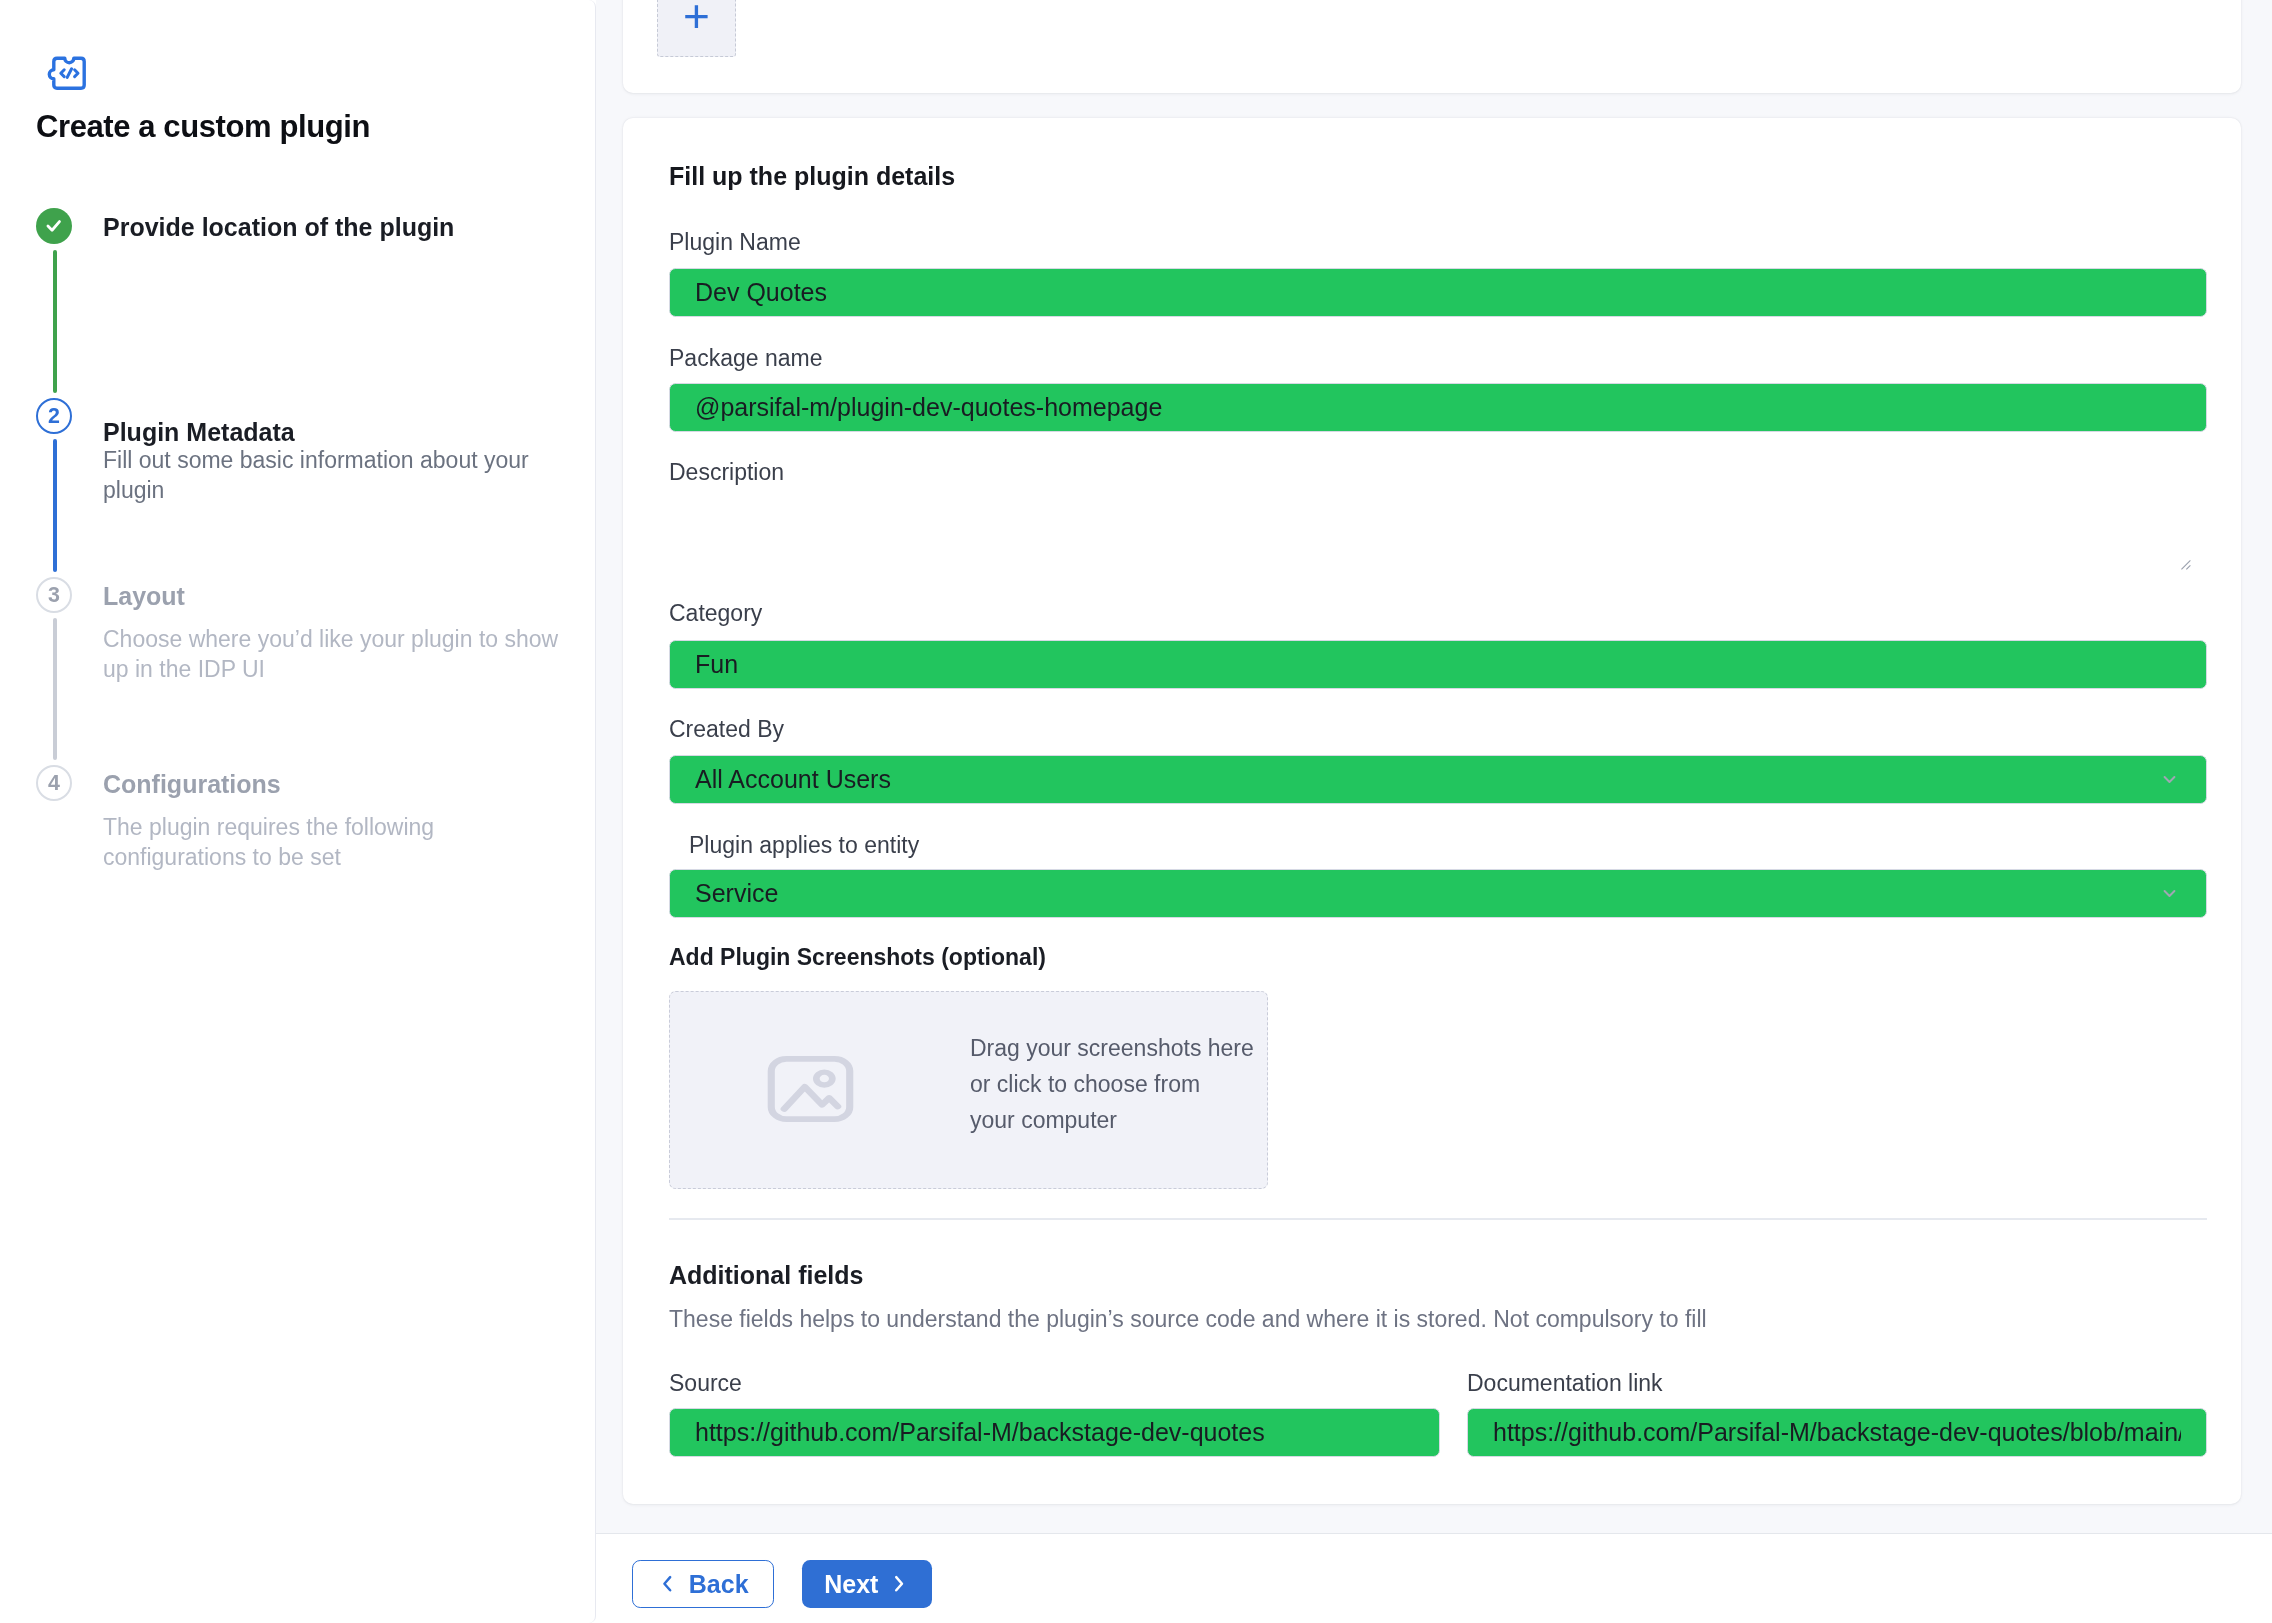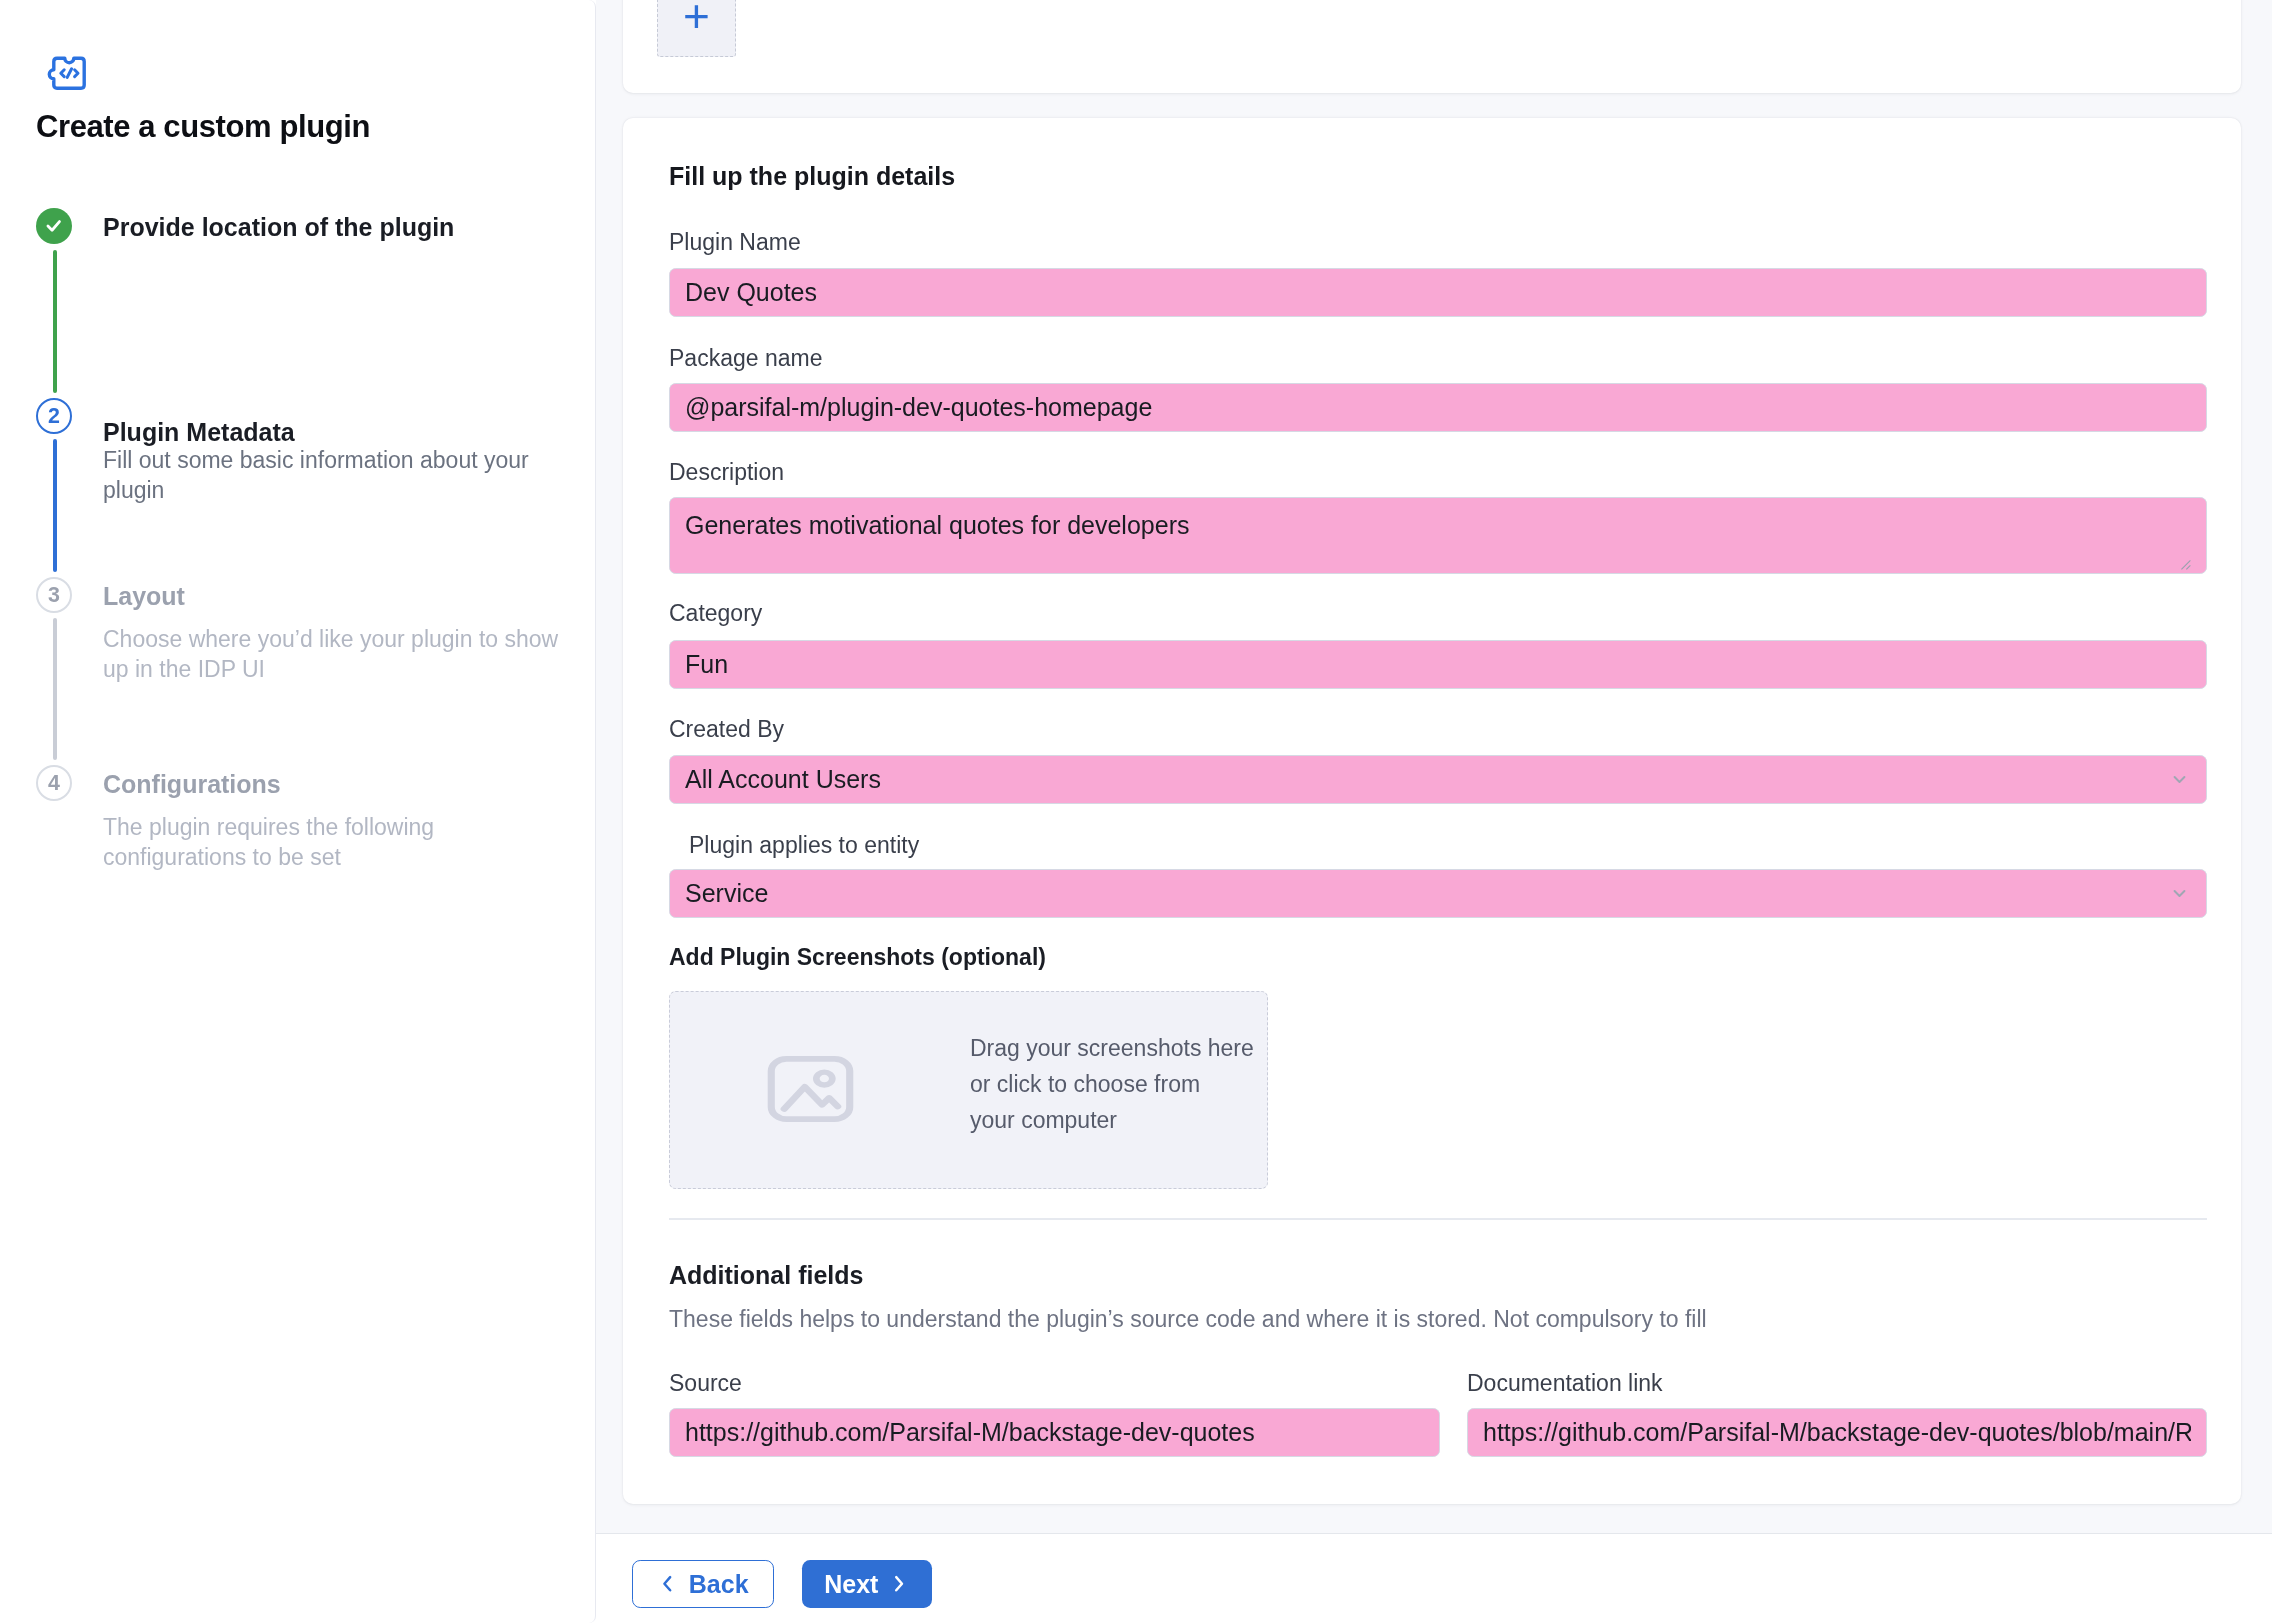--- a/index.html
+++ b/index.html
@@ -44,23 +44,23 @@
   .add-tile { position:absolute; left:34px; top:44px; width:79px; height:79px;
               background:#f0f1f7; border:1.6px dashed #c6cad6; border-radius:3.3px;
               display:flex; align-items:center; justify-content:center; }
   .plus { color:#2e6fd6; font-size:46px; font-weight:500; line-height:1; margin-top:-3.3px; }
 
   .card-form { top:118px; height:1386px; }
   .form-title { position:absolute; left:46px; top:44px; font-size:25px; font-weight:700; color:#16181e; }
   .flabel { position:absolute; left:46px; font-size:23px; color:#3a3f4b; }
   .fbold { font-weight:700; color:#1a1d24; }
   .input, .select, .tarea {
-     position:absolute; left:46px; width:1538px; height:49px; background:#f9a8d4;
+     position:absolute; left:46px; width:1538px; height:49px; background:#22c55e;
      border:1.6px solid #d6d9e4; border-radius:6.6px; font-size:25px; color:#191c22;
-     padding:0 15px; font-family:"Liberation Sans", sans-serif; outline:none; }
+     padding:0 25px; font-family:"Liberation Sans", sans-serif; outline:none; }
   .select { display:flex; align-items:center; justify-content:space-between; }
   .tarea { height:77px; padding-top:11.5px; resize:none; line-height:30px; }
   .lbl-plugin { top:111px; } .in-plugin { top:150px; }
   .lbl-package { top:227px; } .in-package { top:265px; }
   .lbl-desc { top:341px; } .in-desc { top:379px; }
   .resize-handle { position:absolute; left:1556px; top:440px; }
   .lbl-cat { top:482px; } .in-cat { top:522px; }
   .lbl-created { top:598px; } .in-created { top:637px; }
   .lbl-entity { top:714px;margin-left:20px; } .in-entity { top:751px; }
   .lbl-shots { top:826px; }
@@ -142,21 +142,20 @@
     <div class="card card-form">
       <div class="form-title">Fill up the plugin details</div>
 
       <div class="flabel lbl-plugin">Plugin Name</div>
       <input class="input in-plugin" type="text" value="Dev Quotes" style="">
 
       <div class="flabel lbl-package">Package name</div>
       <input class="input in-package" type="text" value="@parsifal-m/plugin-dev-quotes-homepage" style="">
 
       <div class="flabel lbl-desc">Description</div>
-      <textarea class="tarea in-desc" style="">Generates motivational quotes for developers</textarea>
       <svg class="resize-handle" width="13" height="13" viewBox="0 0 16 16">
         <line x1="14" y1="3" x2="3" y2="14" stroke="#9aa0ad" stroke-width="1.4"></line>
         <line x1="14" y1="9" x2="9" y2="14" stroke="#9aa0ad" stroke-width="1.4"></line>
       </svg>
 
       <div class="flabel lbl-cat">Category</div>
       <input class="input in-cat" type="text" value="Fun" style="">
 
       <div class="flabel lbl-created">Created By</div>
       <div class="select in-created">

